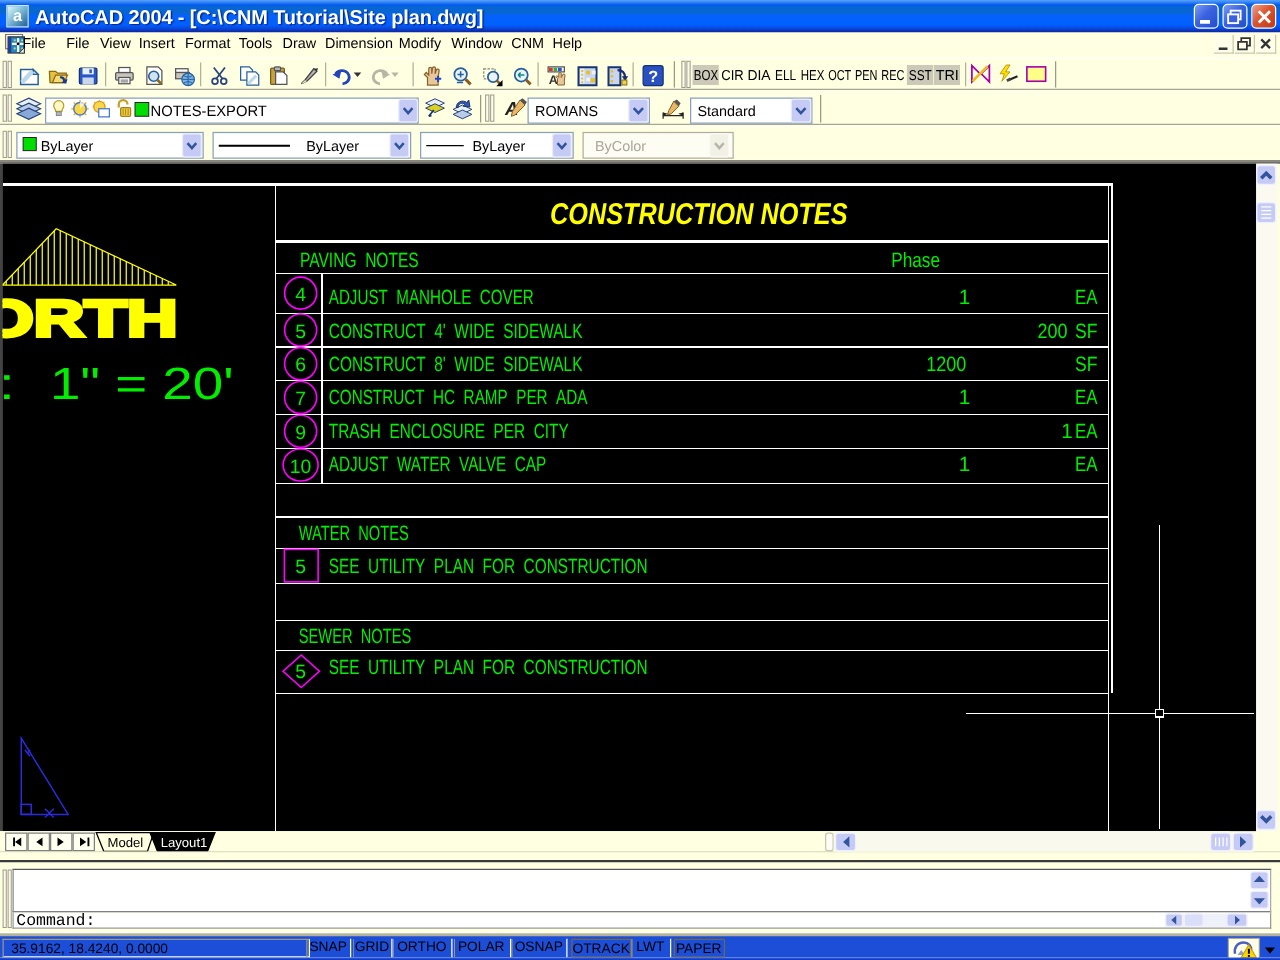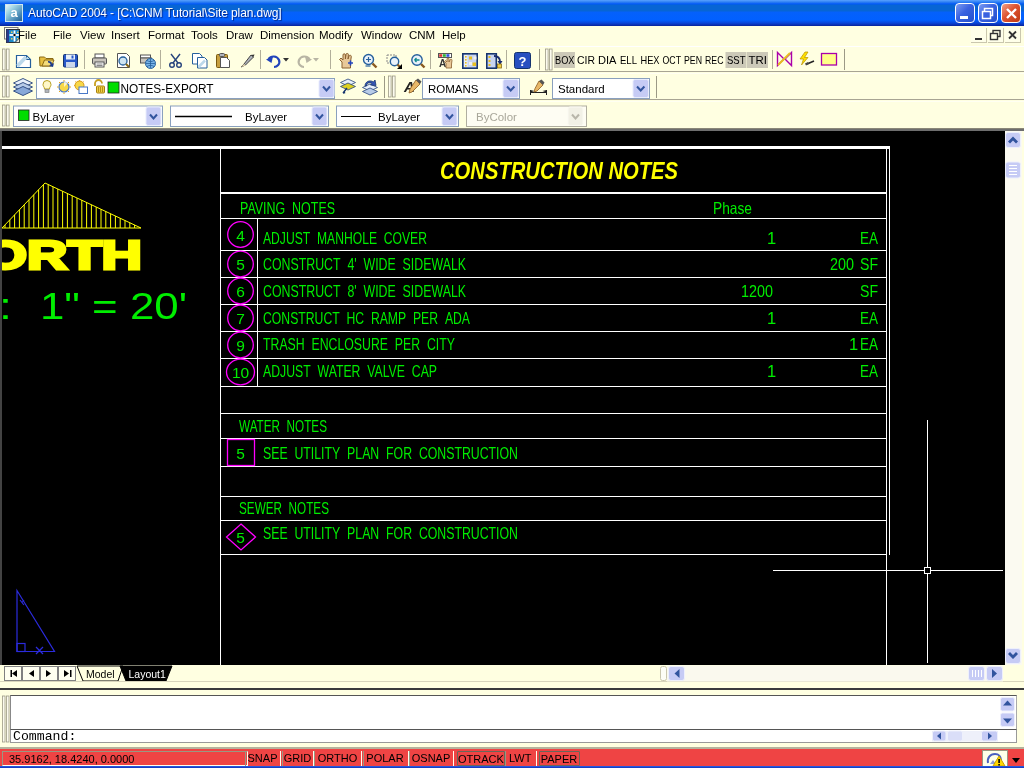--- a/index.html
+++ b/index.html
@@ -5,21 +5,21 @@
 *{margin:0;padding:0;box-sizing:border-box}
 html,body{width:1024px;height:768px;overflow:hidden}
 #root{position:relative;width:1024px;height:768px;background:#ffffe1;font-family:"Liberation Sans",sans-serif}
 .abs{position:absolute}
 
 #titlebar{position:absolute;left:0;top:0;width:1024px;height:26px;
 background:linear-gradient(180deg,#59a1ff 0,#2f81f2 2px,#0057f8 4px,#0765d4 5px,#0765d4 11px,#0561fb 12px,#0160ff 20px,#0a46d8 23px,#0b2fb0 25px,#082399 26px);}
 #tbicon{position:absolute;left:5px;top:4px;width:18px;height:18px;border:1px solid #cfe7ef;
 background:linear-gradient(135deg,#e8f6f8 0%,#9fd4e4 30%,#3e7fae 80%,#2a5f8a 100%);
 color:#fff;font-weight:bold;font-size:13px;text-align:center;line-height:16px}
-#tbtext{position:absolute;left:28px;top:6px;color:#fff;font-weight:normal;font-size:12px;text-shadow:1px 1px 1px rgba(0,20,100,.8);letter-spacing:-.1px}
+#tbtext{position:absolute;left:28px;top:6px;color:#fff;font-weight:bold;font-size:16px;text-shadow:1px 1px 1px rgba(0,20,100,.8);letter-spacing:-.1px}
 .wbtn{position:absolute;top:2.5px;width:20px;height:20.5px;border-radius:4px;border:1.2px solid #fff;
 background:linear-gradient(135deg,#7d9df2 0%,#3a62e0 45%,#2350cc 100%);
 color:#fff;text-align:center;font-size:12px;line-height:18px;font-weight:bold}
 #btnclose{background:linear-gradient(135deg,#f0a088 0%,#dd5330 45%,#c03a12 100%)}
 
 #menubar{position:absolute;left:0;top:26px;width:1024px;height:20px;background:#ffffe1;font-size:11.5px;color:#000}
 #menubar .mi{position:absolute;top:3px}
 .mwb{position:absolute;top:2px;width:16px;height:15px;background:#ffffe9;border-right:1px solid #cac7ae;border-bottom:1px solid #cac7ae;color:#444;text-align:center}
 
 .tbrow{position:absolute;left:0;width:1024px;background:#ffffe1}
@@ -30,21 +30,21 @@
 #draw{position:absolute;left:2px;top:131px;width:1003px;height:534px;background:#000}
 #vsb{position:absolute;left:1005px;top:131px;width:17px;height:534px;background:#fbfaf1}
 #hrow{position:absolute;left:0;top:665px;width:984px;height:17px;background:#ffffe1}
 #darkband{position:absolute;left:0;top:687.5px;width:1024px;height:2.5px;background:#3a3a3c}
 
 #cmdwin{position:absolute;left:0;top:690px;width:1024px;height:57px;background:#ffffe1}
 #cmdhist{position:absolute;left:10px;top:5px;width:1007px;height:34.5px;background:#fff;border:1px solid #555;border-left-color:#888;border-right-color:#aaa}
 #cmdline{position:absolute;left:10px;top:40px;width:1007px;height:12.5px;background:#fff;border:1px solid #999;border-top:none}
 #cmdwin div.t{position:absolute;font-family:"Liberation Mono",monospace;font-size:13.2px;line-height:14px;color:#000;white-space:pre}
 
-#statusbar{position:absolute;left:0;top:747px;width:1024px;height:19px;background:#ef4444;border-top:2px solid #b5b29c;font-size:11px;color:#000}
+#statusbar{position:absolute;left:0;top:747px;width:1024px;height:19px;background:#1d4ed8;border-top:2px solid #b5b29c;font-size:11px;color:#000}
 #coords{position:absolute;left:2px;top:2px;width:246px;height:14.5px;border:1px solid;border-color:#9a9782 #fffff0 #fffff0 #9a9782;padding:1px 0 0 6px;font-size:11px}
 .stbtn{position:absolute;top:2px;height:14.5px;text-align:center;font-size:11px;padding-top:1px}
 .stsep{border-right:1px solid #fffff0;box-shadow:1px 0 0 #9a9782 inset}
 .stbox{border:1px solid #6a675a;border-radius:1px}
 #bottomedge{position:absolute;left:0;top:765.5px;width:1024px;height:2.5px;background:linear-gradient(180deg,#2e62e8,#1033b8)}
 </style>
 </head>
 <body>
 <div id="root">
   <div id="titlebar">

